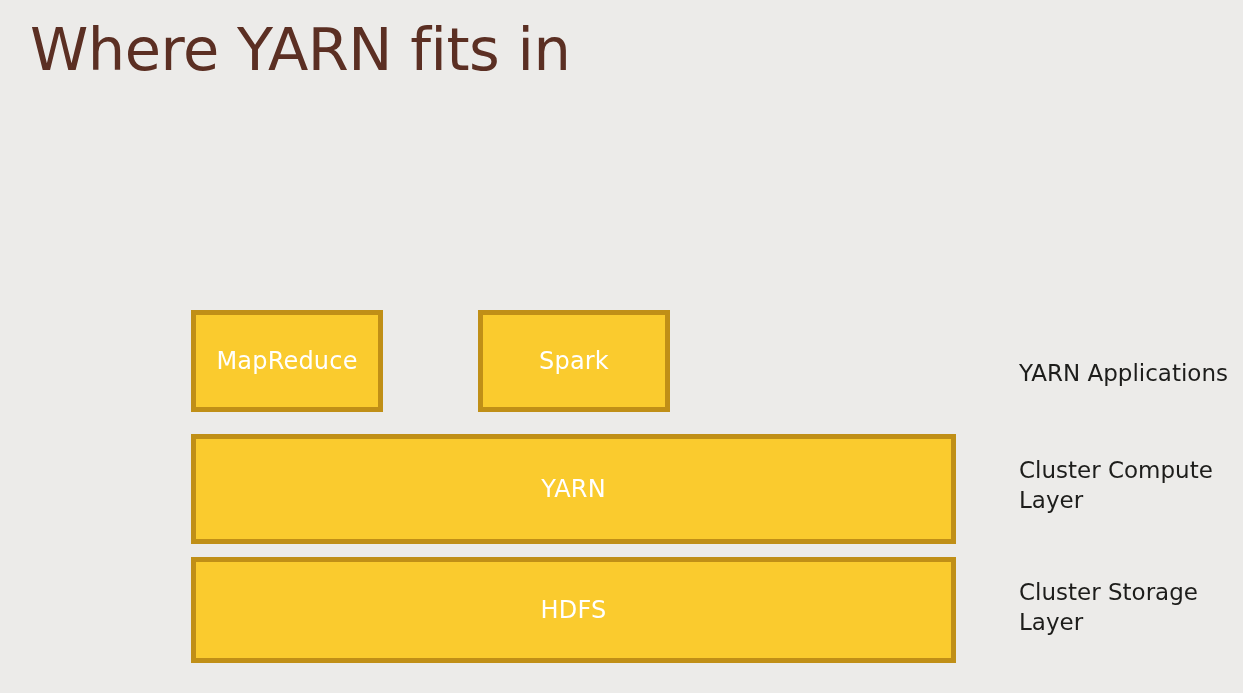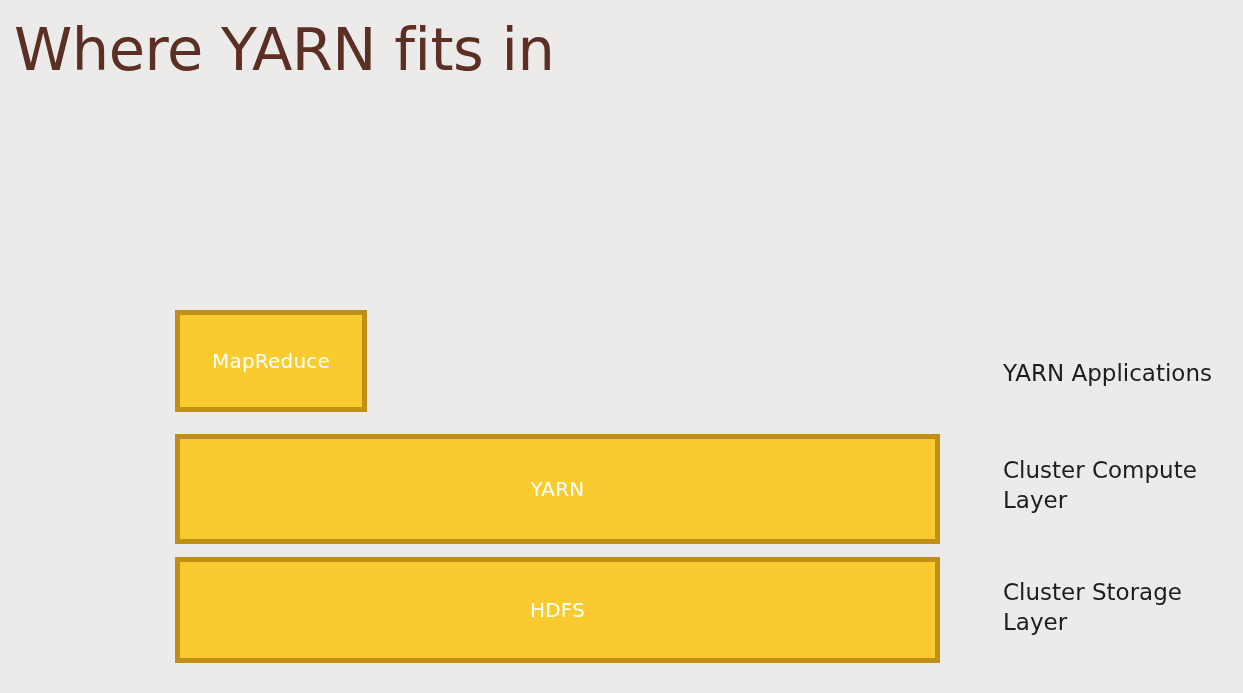--- a/index.html
+++ b/index.html
@@ -9,21 +9,21 @@
   body {
     width: 1243px;
     height: 693px;
     background: #ecebe9;
     font-family: "DejaVu Sans", sans-serif;
     overflow: hidden;
     position: relative;
   }
   #slide {
     position: absolute;
-    left: 0;
+    left: 16px;
     top: 0;
     width: 1152px;
     height: 693px;
     background: #ecebe9;
   }
   #slide-title {
     position: absolute;
     left: 14px;
     top: 16px;
     font-size: 59px;
@@ -39,21 +39,21 @@
     position: absolute;
     box-sizing: border-box;
     background: #facb2e;
     border: 5px solid #c08f17;
     display: flex;
     align-items: center;
     justify-content: center;
   }
   .stack-box .box-label {
     color: #ffffff;
-    font-size: 20px;
+    font-size: 24px;
     font-weight: 400;
     font-family: "DejaVu Sans", sans-serif;
     letter-spacing: 0.2px;
     text-align: center;
     line-height: 1.2;
     user-select: none;
   }
 
   
   #box-mapreduce { left: 175px; top: 310px; width: 192px; height: 102px; }
@@ -82,20 +82,23 @@
 <body>
 
 <div id="slide">
 
   <div id="slide-title">Where YARN fits in</div>
 
   <div class="stack-box" id="box-mapreduce">
     <span class="box-label">MapReduce</span>
   </div>
 
+  <div class="stack-box" id="box-spark">
+    <span class="box-label">Spark</span>
+  </div>
 
 
   <div class="stack-box" id="box-yarn">
     <span class="box-label">YARN</span>
   </div>
 
   <div class="stack-box" id="box-hdfs">
     <span class="box-label">HDFS</span>
   </div>
 

